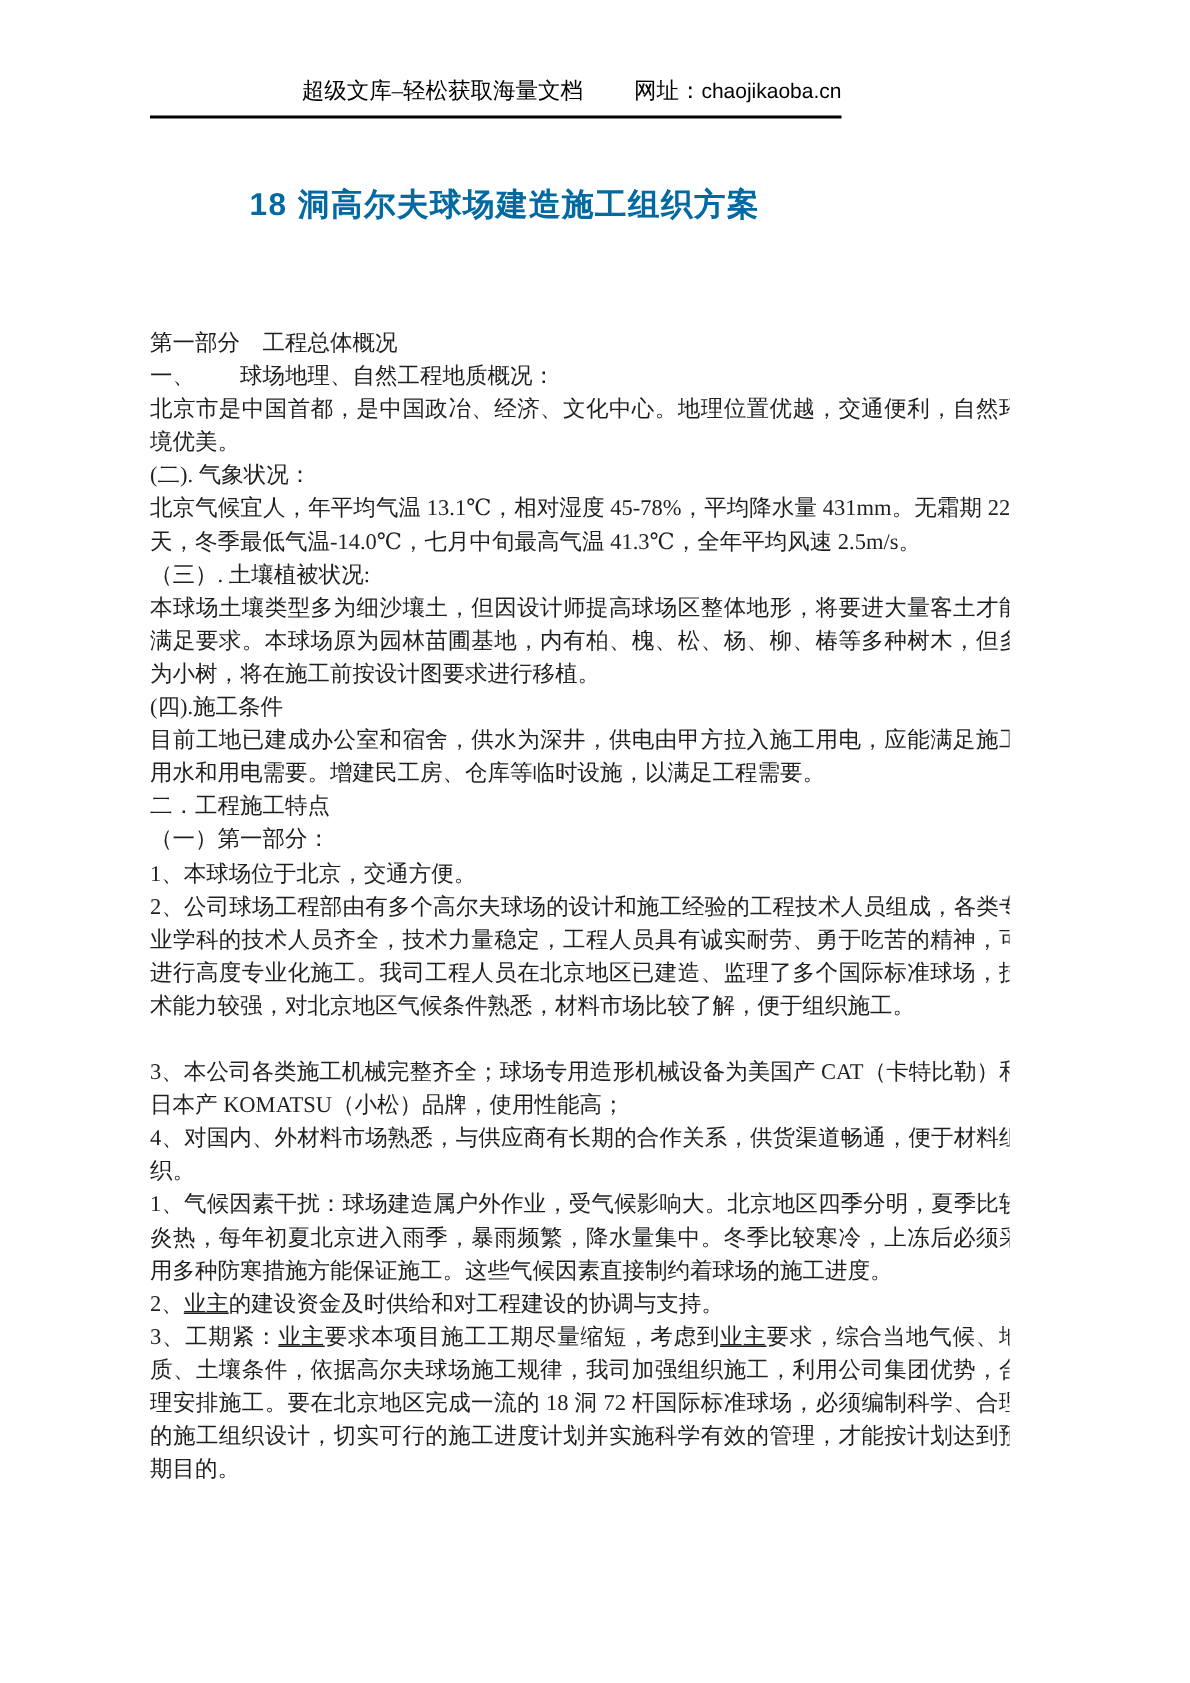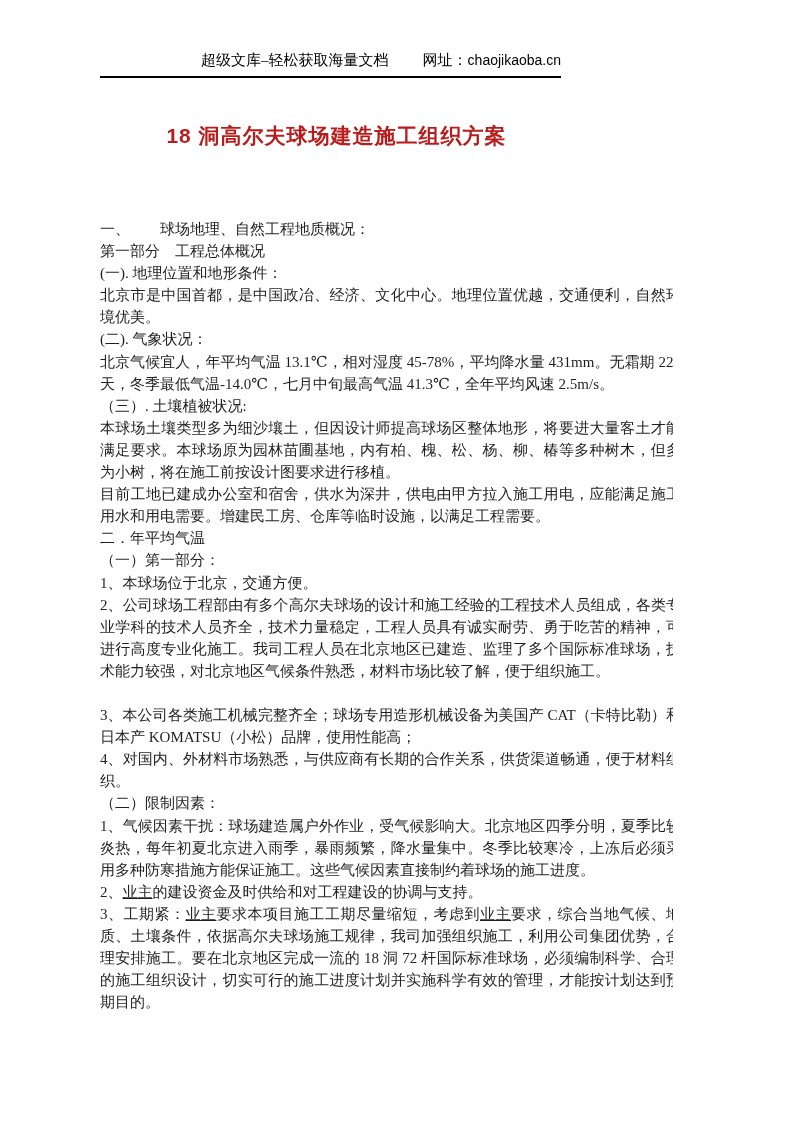--- a/index.html
+++ b/index.html
@@ -68,38 +68,37 @@
 </style>
 </head>
 <body>
 
 <div class="page">
 
   <div class="header">
     <span>超级文库–轻松获取海量文档</span><span class="gap"></span><span>网址：</span><span class="url">chaojikaoba.cn</span>
   </div>
 
-  <div class="doc-title" style="color: #b91c1c;">18 洞高尔夫球场建造施工组织方案</div>
+  <div class="doc-title" style="color: #0369a1;">18 洞高尔夫球场建造施工组织方案</div>
 
   <div class="doc-body">
+      <p>第一部分　工程总体概况</p>
       <p>一、　　球场地理、自然工程地质概况：</p>
-      <p>第一部分　工程总体概况</p>
-      <p>(一). 地理位置和地形条件：</p>
       <p>北京市是中国首都，是中国政冶、经济、文化中心。地理位置优越，交通便利，自然环境优美。</p>
       <p>(二). 气象状况：</p>
       <p>北京气候宜人，年平均气温 13.1℃，相对湿度 45-78%，平均降水量 431mm。无霜期 221 天，冬季最低气温-14.0℃，七月中旬最高气温 41.3℃，全年平均风速 2.5m/s。</p>
       <p>（三）. 土壤植被状况:</p>
       <p>本球场土壤类型多为细沙壤土，但因设计师提高球场区整体地形，将要进大量客土才能满足要求。本球场原为园林苗圃基地，内有柏、槐、松、杨、柳、椿等多种树木，但多为小树，将在施工前按设计图要求进行移植。</p>
+      <p>(四).施工条件</p>
       <p>目前工地已建成办公室和宿舍，供水为深井，供电由甲方拉入施工用电，应能满足施工用水和用电需要。增建民工房、仓库等临时设施，以满足工程需要。</p>
-      <p>二．年平均气温</p>
+      <p>二．工程施工特点</p>
       <p>（一）第一部分：</p>
       <p>1、本球场位于北京，交通方便。</p>
       <p>2、公司球场工程部由有多个高尔夫球场的设计和施工经验的工程技术人员组成，各类专业学科的技术人员齐全，技术力量稳定，工程人员具有诚实耐劳、勇于吃苦的精神，可进行高度专业化施工。我司工程人员在北京地区已建造、监理了多个国际标准球场，技术能力较强，对北京地区气候条件熟悉，材料市场比较了解，便于组织施工。</p>
       <p class="blank"></p>
       <p>3、本公司各类施工机械完整齐全；球场专用造形机械设备为美国产 CAT（卡特比勒）和日本产 KOMATSU（小松）品牌，使用性能高；</p>
       <p>4、对国内、外材料市场熟悉，与供应商有长期的合作关系，供货渠道畅通，便于材料组织。</p>
-      <p>（二）限制因素：</p>
       <p>1、气候因素干扰：球场建造属户外作业，受气候影响大。北京地区四季分明，夏季比较炎热，每年初夏北京进入雨季，暴雨频繁，降水量集中。冬季比较寒冷，上冻后必须采用多种防寒措施方能保证施工。这些气候因素直接制约着球场的施工进度。</p>
       <p><span>2、</span><span class="u">业主</span><span>的建设资金及时供给和对工程建设的协调与支持。</span></p>
       <p><span>3、工期紧：</span><span class="u">业主</span><span>要求本项目施工工期尽量缩短，考虑到</span><span class="u">业主</span><span>要求，综合当地气候、地质、土壤条件，依据高尔夫球场施工规律，我司加强组织施工，利用公司集团优势，合理安排施工。要在北京地区完成一流的 18 洞 72 杆国际标准球场，必须编制科学、合理的施工组织设计，切实可行的施工进度计划并实施科学有效的管理，才能按计划达到预期目的。</span></p>
     </div>
 
 </div>
 
 </body></html>

